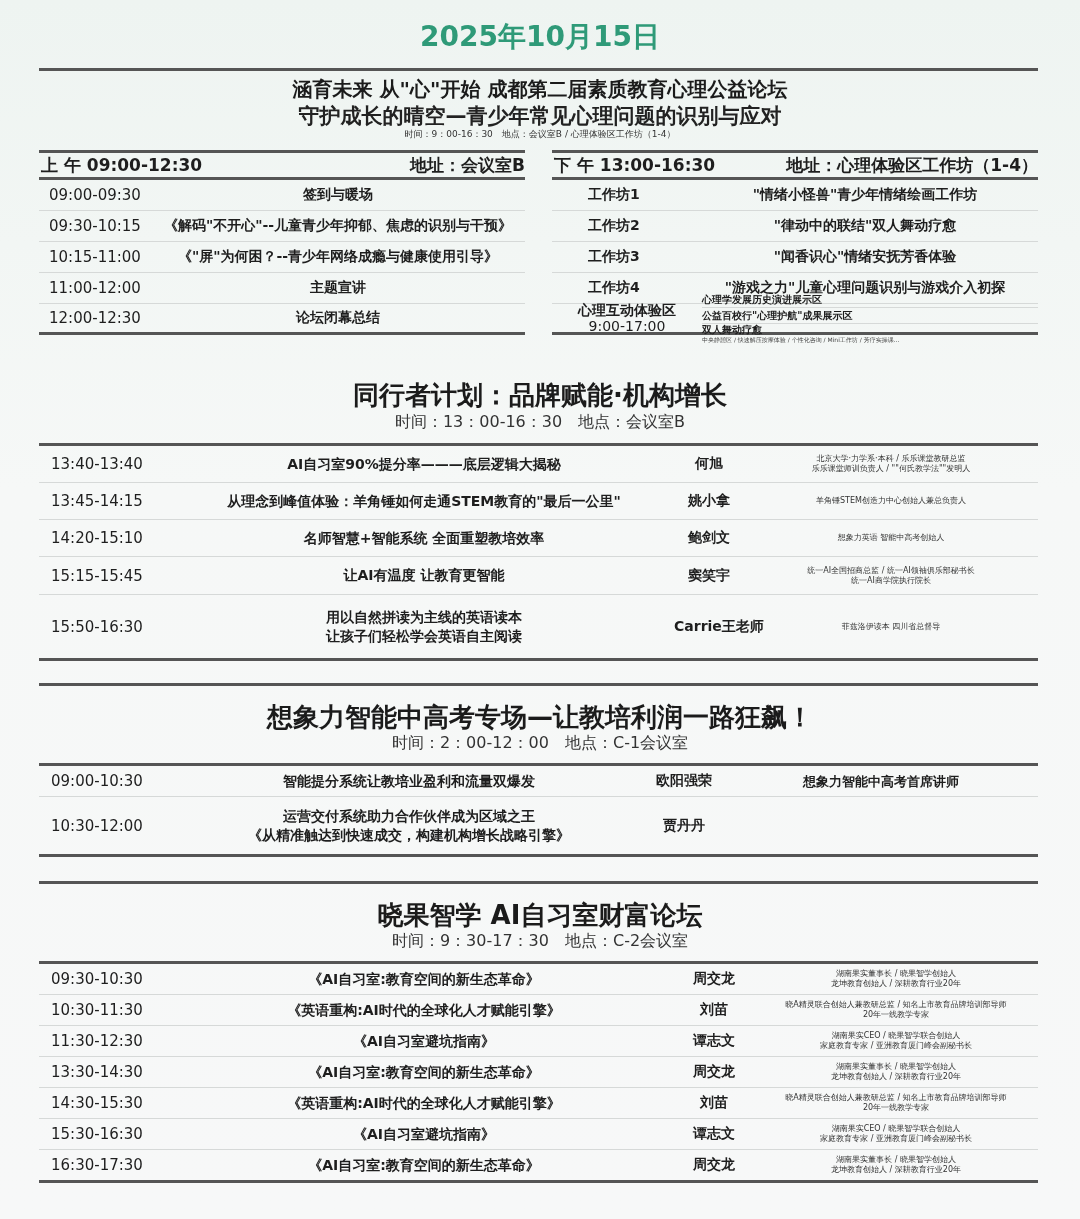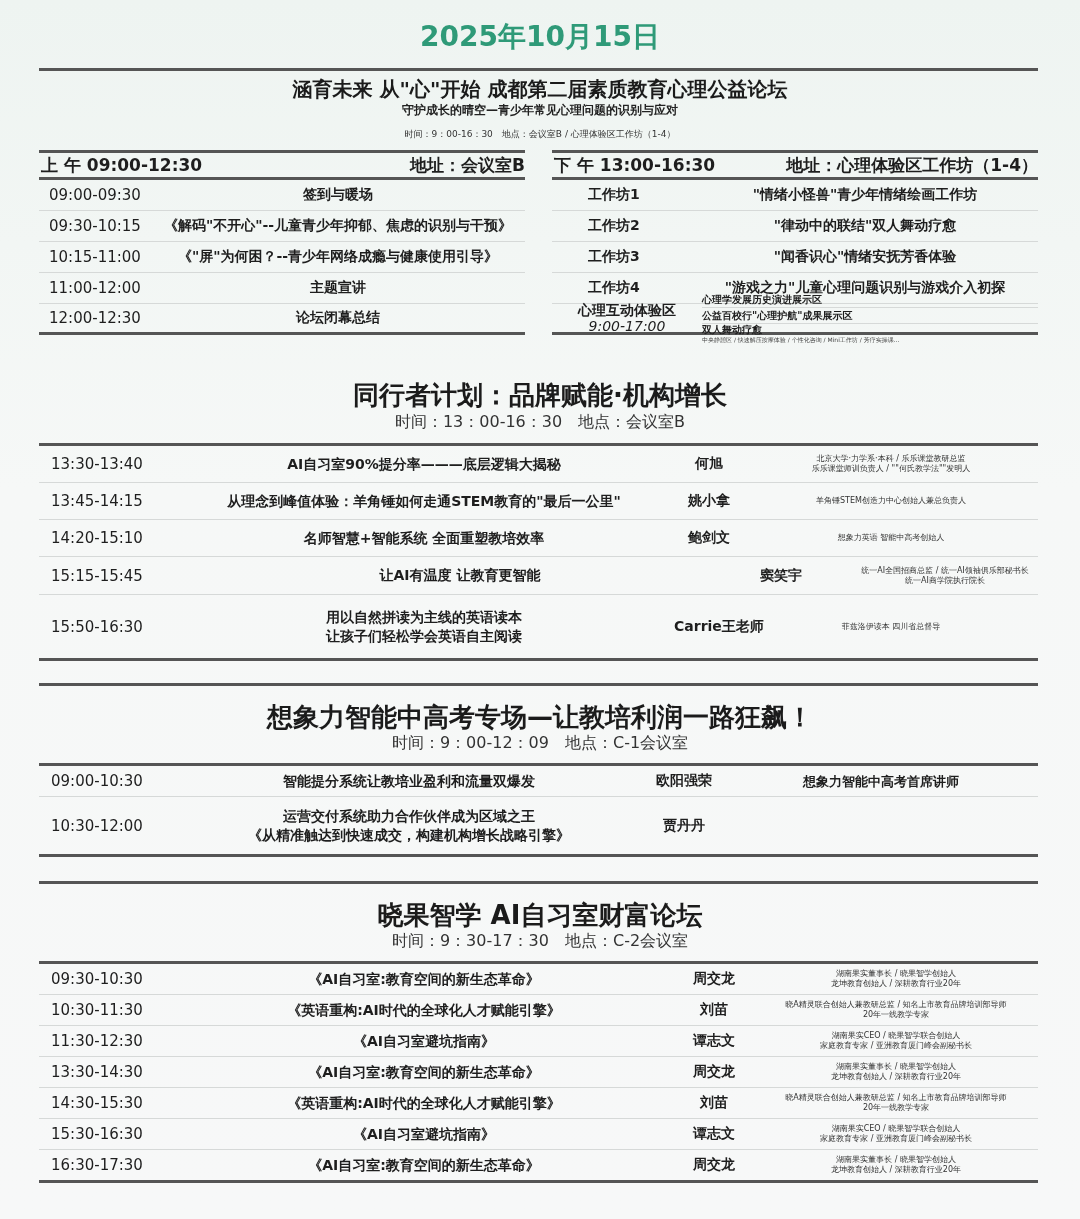--- a/index.html
+++ b/index.html
@@ -55,21 +55,21 @@
   .tbl .bio { text-align: center; font-size: 8px; line-height: 10px; color: #333; }
   .tbl .bio-lg { text-align: center; font-weight: bold; font-size: 13px; line-height: 19px; }
 </style>
 </head>
 <body>
 
 <div class="date">2025年10月15日</div>
 
 <div class="hr-thick" style="top:68px;"></div>
 <div class="sec-title" style="top:76px;font-size:20px;">涵育未来 从"心"开始 成都第二届素质教育心理公益论坛</div>
-<div class="sec-sub" style="top:102px;font-size:12px;font-weight:bold;color:#222;">守护成长的晴空—青少年常见心理问题的识别与应对</div>
+<div class="sec-sub" style="top:102px;font-size:21px;font-weight:bold;color:#222;">守护成长的晴空—青少年常见心理问题的识别与应对</div>
 <div class="sec-sub" style="top:128px;font-size:9px;">时间：9：00-16：30　地点：会议室B / 心理体验区工作坊（1-4）</div>
 
 <div class="s1-col s1-left" style="left:39px;width:486px;">
   <div class="head">
     <span>上 午 09:00-12:30</span>
     <span>地址：会议室B</span>
   </div>
   <div class="row">
       <span class="t">09:00-09:30</span>
       <span class="c">签到与暖场</span>
@@ -109,38 +109,38 @@
       <span class="t">工作坊3</span>
       <span class="c">"闻香识心"情绪安抚芳香体验</span>
     </div>
   <div class="row">
       <span class="t">工作坊4</span>
       <span class="c">"游戏之力"儿童心理问题识别与游戏介入初探</span>
     </div>
   <div class="row zone">
     <div class="zl">
       <span>心理互动体验区</span>
-      <span style="font-weight:normal;font-style:italic;">9:00-17:00</span>
+      <span style="font-weight:normal;">9:00-17:00</span>
     </div>
     <div class="zr">
       <div>心理学发展历史演进展示区</div>
       <div>公益百校行"心理护航"成果展示区</div>
       <div class="last">双人舞动疗愈</div>
       <div class="tiny">中央静憩区 / 快速解压按摩体验 / 个性化咨询 / Mini工作坊 / 芳疗实操课...</div>
     </div>
   </div>
 </div>
 
 <div class="sec-title" style="top:378px;font-size:26px;">同行者计划：品牌赋能·机构增长</div>
 <div class="sec-sub" style="top:412px;font-size:16px;">时间：13：00-16：30　地点：会议室B</div>
 <div class="hr-thick" style="top:443px;"></div>
 
 <div class="tbl" style="top:446px;">
   <div class="row" style="height:37px;">
-    <span class="t">13:30-13:40</span>
+    <span class="t">13:40-13:40</span>
     <span class="c" style="width:500px;">AI自习室90%提分率———底层逻辑大揭秘</span>
     <span class="sp" style="width:70px;">何旭</span>
     <span class="bio" style="flex:1;">
         <div>北京大学·力学系·本科 / 乐乐课堂教研总监</div>
         <div>乐乐课堂师训负责人 / ""何氏教学法""发明人</div>
       </span>
   </div>
   <div class="row" style="height:37px;">
     <span class="t">13:45-14:15</span>
     <span class="c" style="width:500px;">从理念到峰值体验：羊角锤如何走通STEM教育的"最后一公里"</span>
@@ -150,21 +150,21 @@
       </span>
   </div>
   <div class="row" style="height:37px;">
     <span class="t">14:20-15:10</span>
     <span class="c" style="width:500px;">名师智慧+智能系统 全面重塑教培效率</span>
     <span class="sp" style="width:70px;">鲍剑文</span>
     <span class="bio" style="flex:1;">
         <div>想象力英语 智能中高考创始人</div>
       </span>
   </div>
-  <div class="row" style="height:38px;gap:36px;">
+  <div class="row" style="height:38px;">
     <span class="t">15:15-15:45</span>
     <span class="c" style="width:500px;">让AI有温度 让教育更智能</span>
     <span class="sp" style="width:70px;">窦笑宇</span>
     <span class="bio" style="flex:1;">
         <div>统一AI全国招商总监 / 统一AI领袖俱乐部秘书长</div>
         <div>统一AI商学院执行院长</div>
       </span>
   </div>
   <div class="row" style="height:66px;">
     <span class="t">15:50-16:30</span>
@@ -174,21 +174,21 @@
       </span>
     <span class="sp" style="width:70px;white-space:nowrap;">Carrie王老师</span>
     <span class="bio" style="flex:1;">
         <div>菲兹洛伊读本 四川省总督导</div>
       </span>
   </div>
 </div>
 
 <div class="hr-thick" style="top:683px;"></div>
 <div class="sec-title" style="top:700px;font-size:26px;">想象力智能中高考专场—让教培利润一路狂飙！</div>
-<div class="sec-sub" style="top:733px;font-size:16px;">时间：9：00-12：09　地点：C-1会议室</div>
+<div class="sec-sub" style="top:733px;font-size:16px;">时间：2：00-12：00　地点：C-1会议室</div>
 <div class="hr-thick" style="top:763px;"></div>
 
 <div class="tbl" style="top:766px;">
   <div class="row" style="height:31px;">
     <span class="t">09:00-10:30</span>
     <span class="c" style="width:470px;">
         <div>智能提分系统让教培业盈利和流量双爆发</div>
       </span>
     <span class="sp" style="width:80px;">欧阳强荣</span>
     <span class="bio-lg" style="flex:1;">

